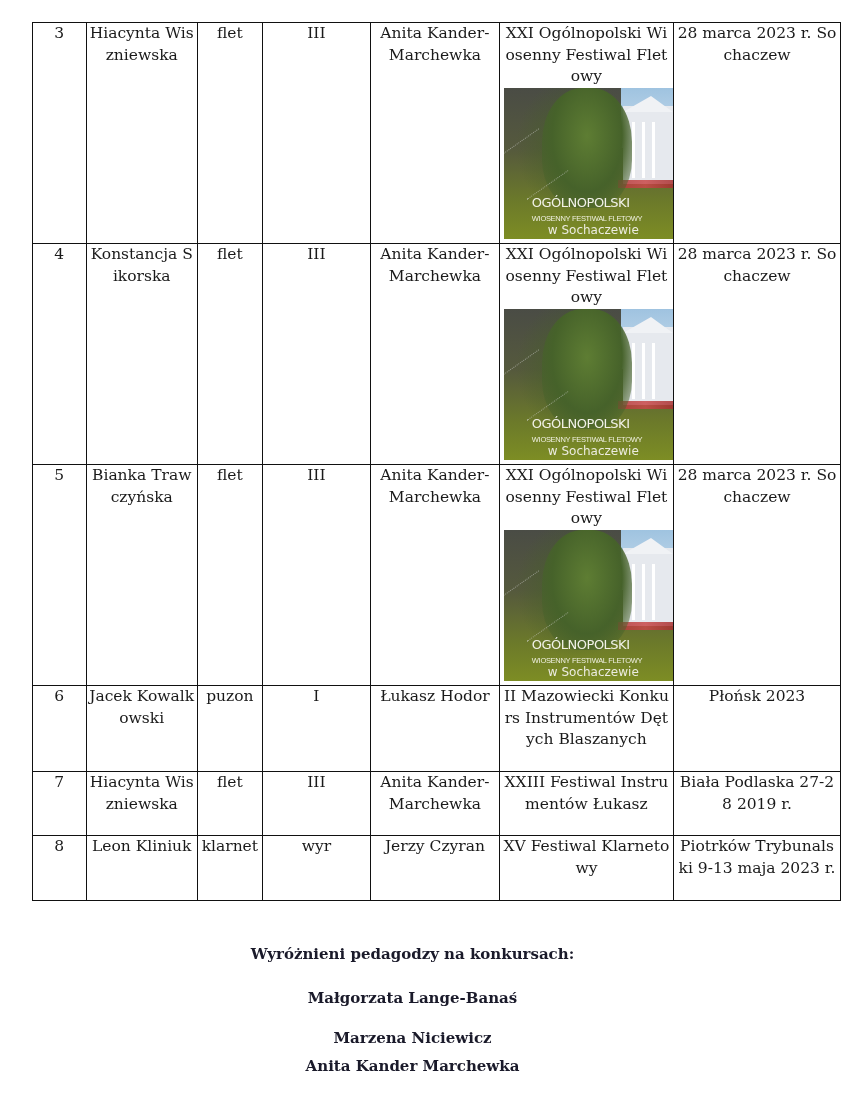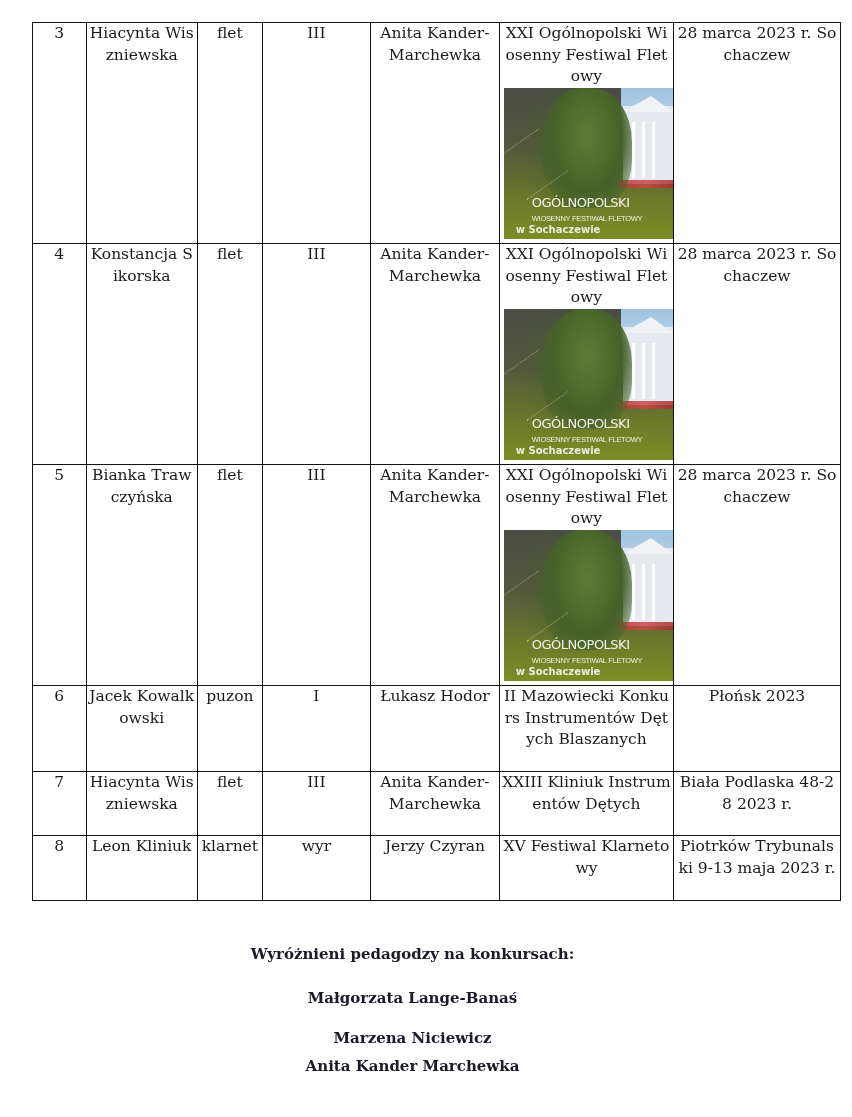--- a/index.html
+++ b/index.html
@@ -79,23 +79,23 @@
       position: absolute; left: 28px; top: 108px;
       font-family: "DejaVu Sans", "Liberation Sans", sans-serif;
       font-size: 13px; letter-spacing: -0.5px; color: #f2f2e8; line-height: 14px;
     }
     .poster .t2 {
       position: absolute; left: 28px; top: 126px;
       font-family: Liberation Sans, sans-serif;
       font-size: 7.5px; letter-spacing: -0.3px; color: #f0f0e0; line-height: 9px; white-space: nowrap;
     }
     .poster .t3 {
-      position: absolute; left: 12px; top: 138px;
+      position: absolute; left: 44px; top: 138px;
       font-family: "DejaVu Sans", "Liberation Sans", sans-serif;
-      font-size: 10px; color: #ecece0; line-height: 8px; font-weight: bold;
+      font-size: 12px; color: #ecece0; line-height: 8px;
     }
 
     .r-tall td { height: 220px; }
     .r6 td { height: 85px; }
     .r7 td { height: 63px; }
     .r8 td { height: 64px; }
 
     .honors {
       position: absolute; left: 0; top: 945px; width: 825px;
       text-align: center;
@@ -207,22 +207,22 @@
       <td>II Mazowiecki Konkurs Instrumentów Dętych Blaszanych</td>
       <td>Płońsk 2023</td>
     </tr>
 
     <tr class="r7">
       <td>7</td>
       <td>Hiacynta Wiszniewska</td>
       <td>flet</td>
       <td>III</td>
       <td>Anita Kander-Marchewka</td>
-      <td>XXIII Kliniuk Instrumentów Dętych</td>
-      <td>Biała Podlaska 48-28 2023 r.</td>
+      <td>XXIII Festiwal Instrumentów Łukasz</td>
+      <td>Biała Podlaska 27-28 2019 r.</td>
     </tr>
 
     <tr class="r8">
       <td>8</td>
       <td>Leon Kliniuk</td>
       <td>klarnet</td>
       <td>wyr</td>
       <td>Jerzy Czyran</td>
       <td>XV Festiwal Klarnetowy</td>
       <td>Piotrków Trybunalski 9-13 maja 2023 r.</td>

